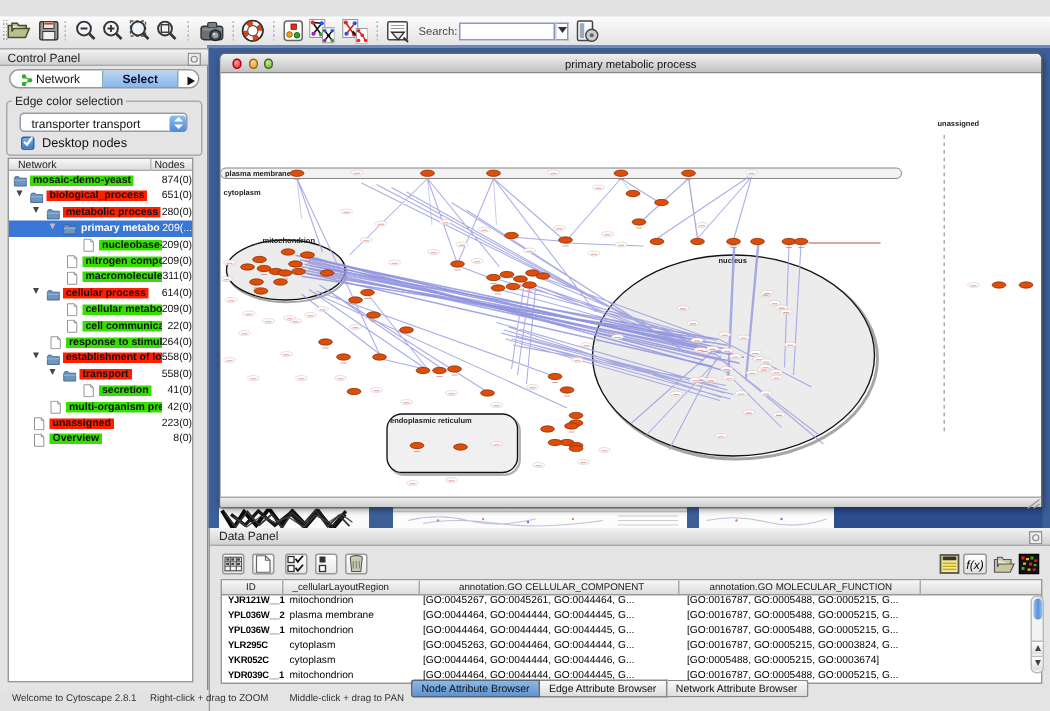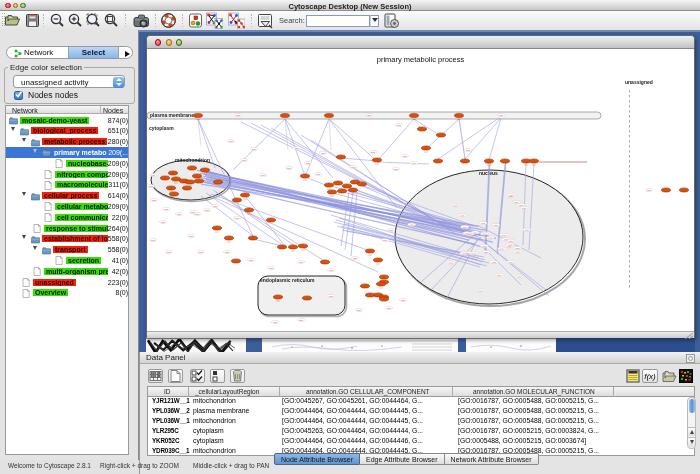--- a/index.html
+++ b/index.html
@@ -1,26 +1,20 @@
 <!DOCTYPE html>
 <html><head><meta charset="utf-8"><style>
 * { margin:0; padding:0; box-sizing:border-box; }
 body { width:700px; height:474px; overflow:hidden; font-family:"Liberation Sans", sans-serif; }
 #app { position:relative; width:700px; height:474px; background:#e2e2e2; }
 #app span { line-height:1; }
 .abs { position:absolute; }
 </style></head><body>
 <div id="app">
 
-<div class="abs" style="left:0;top:0;width:700px;height:11px;background:linear-gradient(#f5f5f5,#c8c8c8);border-bottom:1px solid #8e8e8e;">
-  <span class="abs" style="left:5px;top:2.6px;width:5.6px;height:5.6px;border-radius:50%;background:radial-gradient(circle at 35% 30%,#ff9a90,#e33a2e);border:0.5px solid #a02;"></span>
-  <span class="abs" style="left:12.5px;top:2.6px;width:5.6px;height:5.6px;border-radius:50%;background:radial-gradient(circle at 35% 30%,#ffd690,#e8a02e);border:0.5px solid #a60;"></span>
-  <span class="abs" style="left:20px;top:2.6px;width:5.6px;height:5.6px;border-radius:50%;background:radial-gradient(circle at 35% 30%,#c8f090,#6cb52e);border:0.5px solid #462;"></span>
-  <div style="text-align:center;font-size:7.5px;color:#222;padding-top:1.8px;font-weight:bold;">Cytoscape Desktop (New Session)</div>
-</div>
 
 <div class="abs" style="left:0;top:11px;width:700px;height:29px;background:linear-gradient(#fcfcfc,#d8d8d8);border-bottom:1px solid #9a9a9a;">
 <svg width="17" height="17" viewBox="0 0 17 17" style="position:absolute;left:4px;top:1px;">
         <path d="M1.5 5 L1.5 13 L13 13 L15.5 7 L5 7 L4 9 L4 5 Z M4 5 L4 3.5 L7.5 3.5 L8.5 5 L13.5 5 L13.5 7" fill="#b9bd8f" stroke="#44502a" stroke-width="1" fill-rule="evenodd"></path>
       </svg>
 <svg width="17" height="17" viewBox="0 0 17 17" style="position:absolute;left:24px;top:1px;">
         <rect x="2.5" y="2.5" width="12" height="12" rx="1" fill="#9a9a9a" stroke="#3c3c3c" stroke-width="1"></rect>
         <rect x="5" y="2.5" width="7" height="4.5" fill="#e8e8e8" stroke="#3c3c3c" stroke-width="0.7"></rect>
         <rect x="5.5" y="3.2" width="6" height="1.2" fill="#d84020"></rect>
         <rect x="4.5" y="9" width="8" height="5.5" fill="#f0f0f0" stroke="#3c3c3c" stroke-width="0.7"></rect>
@@ -118,49 +112,56 @@
   <div class="abs" style="left:155px;top:3px;width:1px;height:13px;background:repeating-linear-gradient(#bbb 0,#bbb 1.5px,transparent 1.5px,transparent 3px);"></div>
   <div class="abs" style="left:182px;top:3px;width:1px;height:13px;background:repeating-linear-gradient(#bbb 0,#bbb 1.5px,transparent 1.5px,transparent 3px);"></div>
   <div class="abs" style="left:251px;top:3px;width:1px;height:13px;background:repeating-linear-gradient(#bbb 0,#bbb 1.5px,transparent 1.5px,transparent 3px);"></div>
   <span class="abs" style="left:279px;top:6px;font-size:7.5px;color:#444;">Search:</span>
   <div class="abs" style="left:306px;top:3.5px;width:64px;height:12px;background:#fff;border:1px solid #8899bb;"></div>
   <div class="abs" style="left:370px;top:3.5px;width:9px;height:12px;background:#fff;border:1px solid #8899bb;border-left:1px solid #ccd;"></div>
   <span class="abs" style="left:371.5px;top:7px;width:0;height:0;border-left:3px solid transparent;border-right:3px solid transparent;border-top:4px solid #333;"></span>
 </div>
 
 <div class="abs" style="left:0;top:30px;width:139px;height:430px;background:#e4e4e4;border-right:1px solid #888;">
+  <div class="abs" style="left:0;top:2px;width:139px;height:12px;background:linear-gradient(#f2f2f2,#d2d2d2);border-top:1px solid #aaa;border-bottom:1px solid #aaa;">
+     <span class="abs" style="left:5px;top:2px;font-size:8px;color:#222;">Control Panel</span>
+     <svg width="9" height="9" viewBox="0 0 9 9" style="position:absolute;left:125px;top:1.5px;">
+          <rect x="0.5" y="0.5" width="8" height="8" fill="#eee" stroke="#888" stroke-width="0.8"></rect>
+          <circle cx="4.5" cy="4.5" r="2" fill="none" stroke="#888" stroke-width="0.8"></circle>
+        </svg>
+  </div>
 
   <div class="abs" style="left:6px;top:16px;width:127px;height:13px;background:#fff;border:1px solid #999;border-radius:7px;overflow:hidden;">
     <svg width="8" height="9" viewBox="0 0 8 9" style="position:absolute;left:7px;top:2px;">
           <circle cx="2" cy="2" r="1.5" fill="#3a3"></circle>
           <circle cx="6" cy="4.5" r="1.5" fill="#3a3"></circle>
           <circle cx="2" cy="7" r="1.5" fill="#3a3"></circle>
           <path d="M2 2 L6 4.5 L2 7" stroke="#3a3" stroke-width="0.7" fill="none"></path>
         </svg>
     <span class="abs" style="left:17px;top:2.4px;font-size:8px;color:#111;">Network</span>
     <div class="abs" style="left:61px;top:0;width:51px;height:13px;background:linear-gradient(#bcd8f5,#7fb0e8);border-left:1px solid #8aa;border-right:1px solid #8aa;text-align:center;font-size:8px;line-height:12px;font-weight:bold;color:#113;">Select</div>
     <span class="abs" style="left:118px;top:3.5px;width:0;height:0;border-top:3.5px solid transparent;border-bottom:3.5px solid transparent;border-left:5.5px solid #111;"></span>
   </div>
 
   <fieldset class="abs" style="left:4px;top:33px;width:131px;height:41px;border:1px solid #aaa;border-radius:3px;">
     <legend style="font-size:8px;color:#222;margin-left:3px;padding:0 2px;">Edge color selection</legend>
   </fieldset>
   <div class="abs" style="left:13px;top:45px;width:112px;height:13px;background:#fff;border:1px solid #99a;border-radius:3px;">
-    <span class="abs" style="left:7px;top:2.5px;font-size:8px;color:#111;">unassigned activity</span>
+    <span class="abs" style="left:7px;top:2.5px;font-size:8px;color:#111;">transporter transport</span>
     <div class="abs" style="left:99px;top:0.5px;width:11px;height:11px;background:linear-gradient(#8ec0f0,#4a8ad8);border-radius:2.5px;">
       <span class="abs" style="left:2.5px;top:1px;width:0;height:0;border-left:3px solid transparent;border-right:3px solid transparent;border-bottom:3.5px solid #fff;"></span>
       <span class="abs" style="left:2.5px;top:6px;width:0;height:0;border-left:3px solid transparent;border-right:3px solid transparent;border-top:3.5px solid #fff;"></span>
     </div>
   </div>
   <div class="abs" style="left:14px;top:61px;width:9px;height:9px;background:linear-gradient(#7ab0e8,#3a78c8);border:1px solid #26a;border-radius:2px;">
     <svg width="9" height="9" viewBox="0 0 9 9" style="position:absolute;left:-1px;top:-2px;">
           <path d="M2 4.5 L4 6.5 L7.5 1.5" stroke="#fff" stroke-width="1.5" fill="none"></path>
         </svg>
   </div>
-  <span class="abs" style="left:28px;top:61px;font-size:8.5px;color:#111;">Nodes nodes</span>
+  <span class="abs" style="left:28px;top:61px;font-size:8.5px;color:#111;">Desktop nodes</span>
 
   <div class="abs" style="left:5px;top:75px;width:124px;height:350px;background:#fff;border:1px solid #999;overflow:hidden;">
     <div class="abs" style="left:0;top:0;width:124px;height:8px;background:linear-gradient(#f8f8f8,#ddd);border-bottom:1px solid #aaa;">
       <span class="abs" style="left:6px;top:0.5px;font-size:7px;color:#222;">Network</span>
       <span class="abs" style="left:97px;top:0.5px;font-size:7px;color:#222;">Nodes</span>
       <div class="abs" style="left:94px;top:0;width:1px;height:8px;background:#bbb;"></div>
     </div>
     <div class="abs" style="left:0;top:9px;width:124px;height:340px;">
 <div style="position:absolute;left:0;top:0.0px;width:100%;height:10.8px;font-size:7px;">
             <svg width="9" height="8" viewBox="0 0 9 8" style="position:absolute;left:3px;top:2px;">
@@ -330,21 +331,21 @@
           <circle cx="25" cy="8" r="0.8" fill="#d86"></circle>
           <circle cx="55" cy="7" r="0.8" fill="#86d"></circle>
         </svg></div>
 <div style="position:absolute;left:417px;top:308px;width:139px;height:14px;background:#2c4e8e;"></div>
 
   <div class="abs" style="left:7px;top:5px;width:549px;height:303px;background:#fff;border:1px solid #666;border-radius:4px 4px 0 0;box-shadow:1px 2px 4px rgba(0,0,0,0.4);">
     <div class="abs" style="left:0;top:0;width:547px;height:13px;background:linear-gradient(#f0f0f0,#c2c2c2);border-bottom:1px solid #888;border-radius:4px 4px 0 0;">
       <span class="abs" style="left:8px;top:3.4px;width:6.4px;height:6.4px;border-radius:50%;background:radial-gradient(circle at 35% 30%,#ff9a90,#e33a2e);border:0.5px solid #a02;"></span>
       <span class="abs" style="left:18.5px;top:3.4px;width:6.4px;height:6.4px;border-radius:50%;background:radial-gradient(circle at 35% 30%,#ffd690,#e8a02e);border:0.5px solid #a60;"></span>
       <span class="abs" style="left:29px;top:3.4px;width:6.4px;height:6.4px;border-radius:50%;background:radial-gradient(circle at 35% 30%,#c8f090,#6cb52e);border:0.5px solid #462;"></span>
-      <div style="text-align:center;font-size:7.5px;color:#111;padding-top:19px;">primary metabolic process</div>
+      <div style="text-align:center;font-size:7.5px;color:#111;padding-top:2px;">primary metabolic process</div>
     </div>
 <svg width="549" height="281" viewBox="0 0 549 281" style="position:absolute;left:0;top:13px;">
 <rect x="0" y="63" width="454" height="7" rx="3.5" fill="#f2f2f2" stroke="#777" stroke-width="0.6"></rect>
 <text x="3" y="68" font-size="5" font-weight="bold" fill="#222">plasma membrane</text>
 <text x="2" y="81" font-size="5" font-weight="bold" fill="#222">cytoplasm</text>
 <ellipse cx="43.5" cy="131" rx="39.5" ry="20" fill="none" stroke="#000" stroke-width="1.3" opacity="0.35" transform="translate(1,1.5)"></ellipse>
 <ellipse cx="43.5" cy="131" rx="39.5" ry="20" fill="#ececec" stroke="#111" stroke-width="0.9"></ellipse>
 <text x="28" y="113" font-size="5" font-weight="bold" fill="#222">mitochondrion</text>
 <ellipse cx="344.0" cy="190.0" rx="94" ry="67" fill="none" stroke="#000" stroke-width="2" opacity="0.35"></ellipse>
 <ellipse cx="342" cy="188" rx="94" ry="67" fill="#ececec" stroke="#111" stroke-width="0.9"></ellipse>

